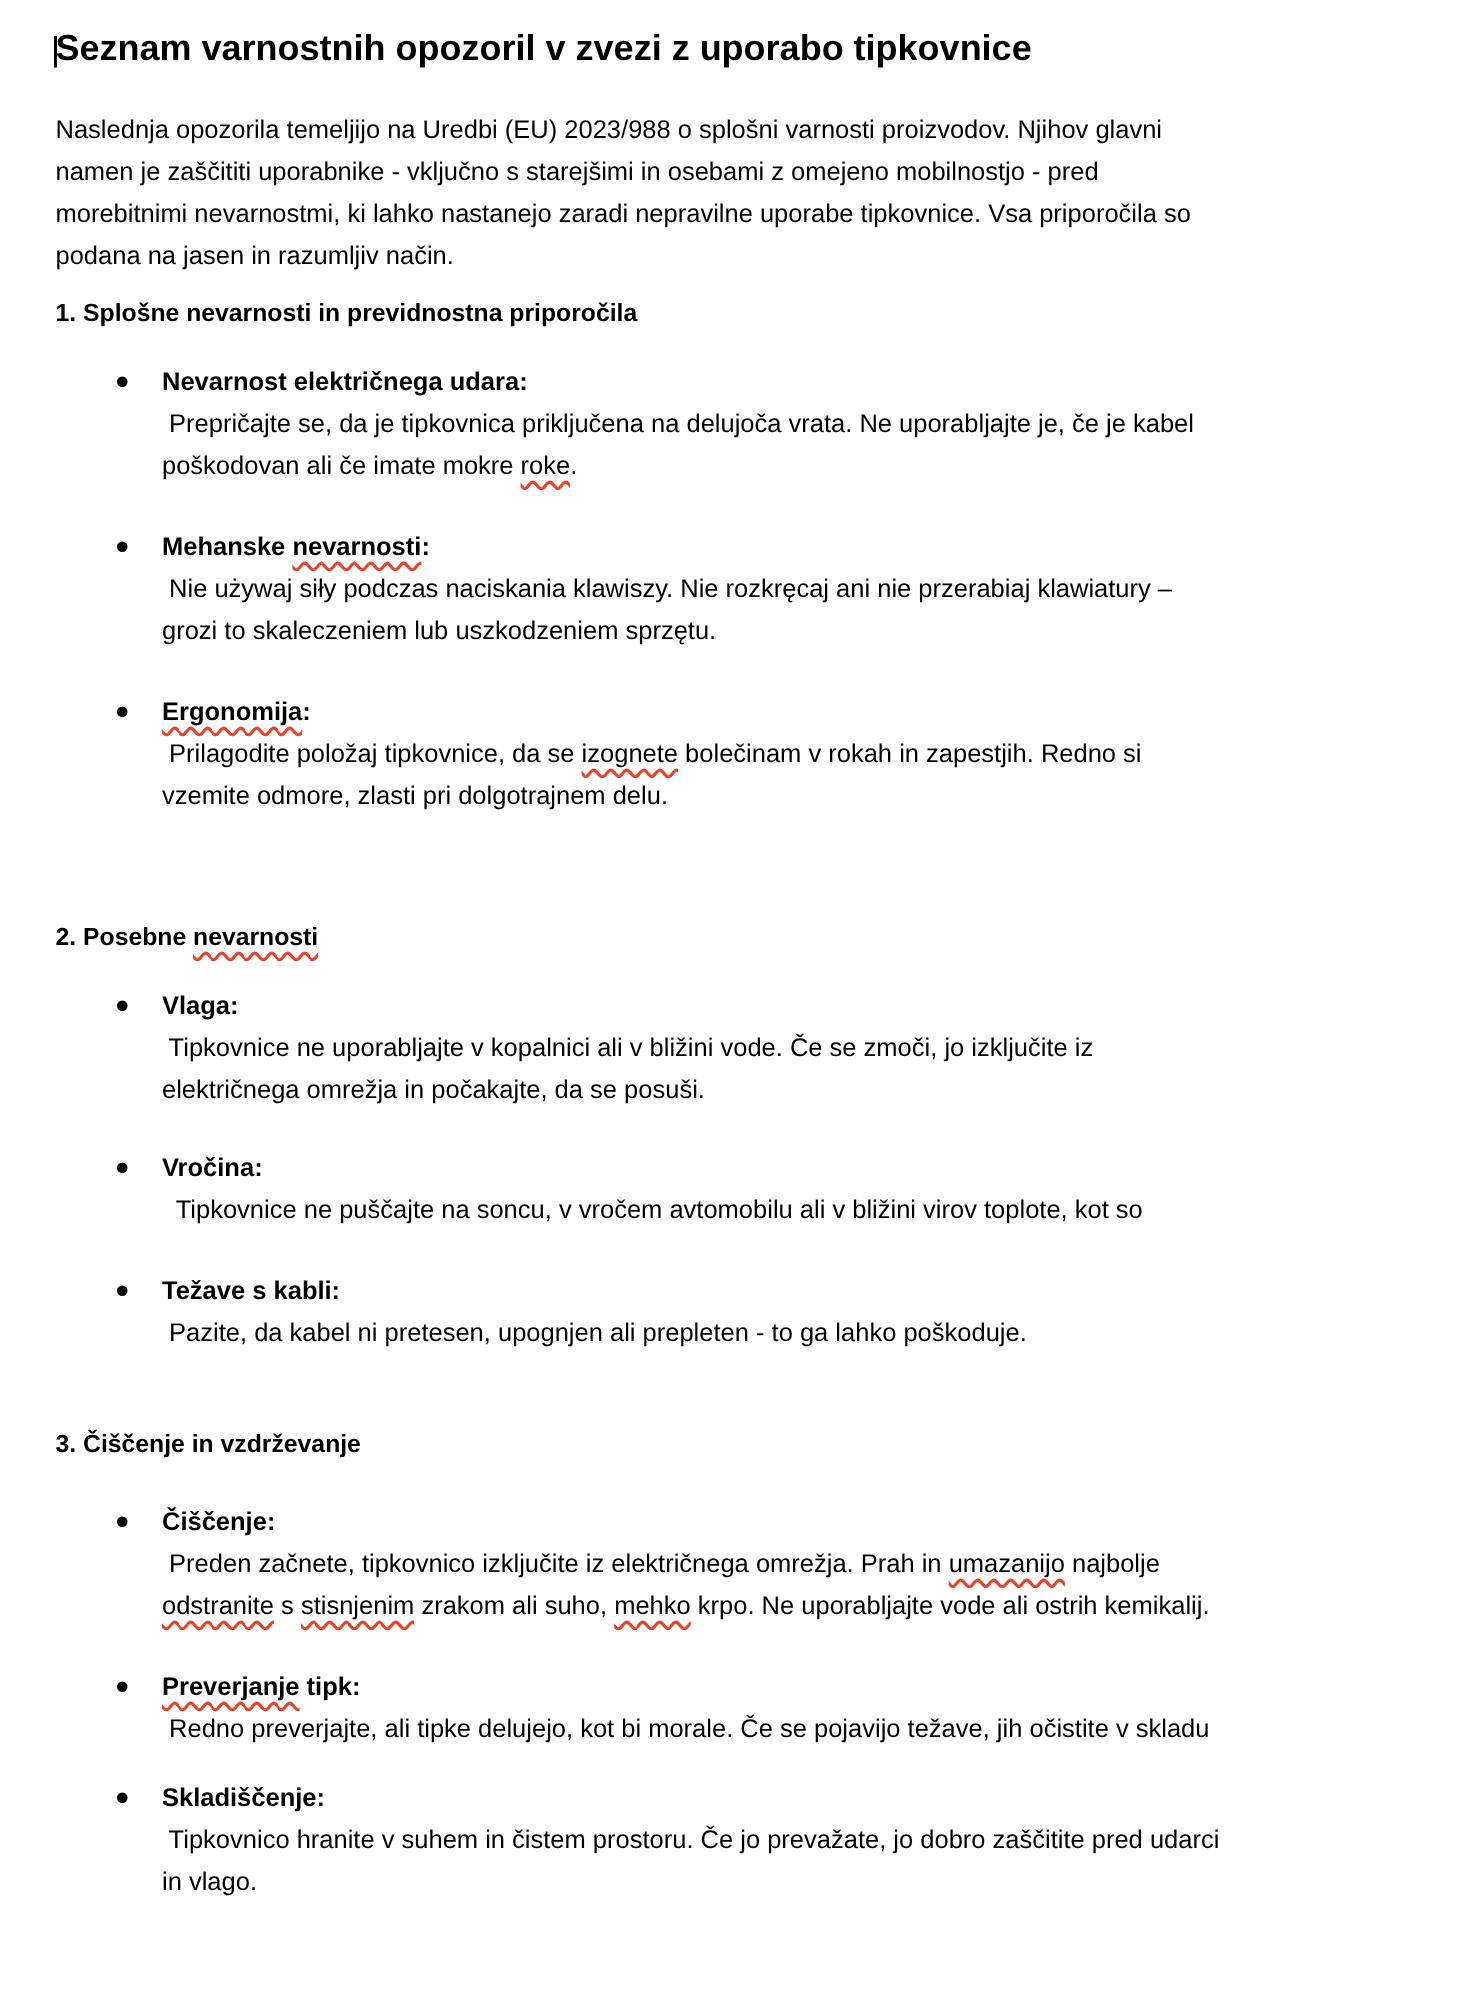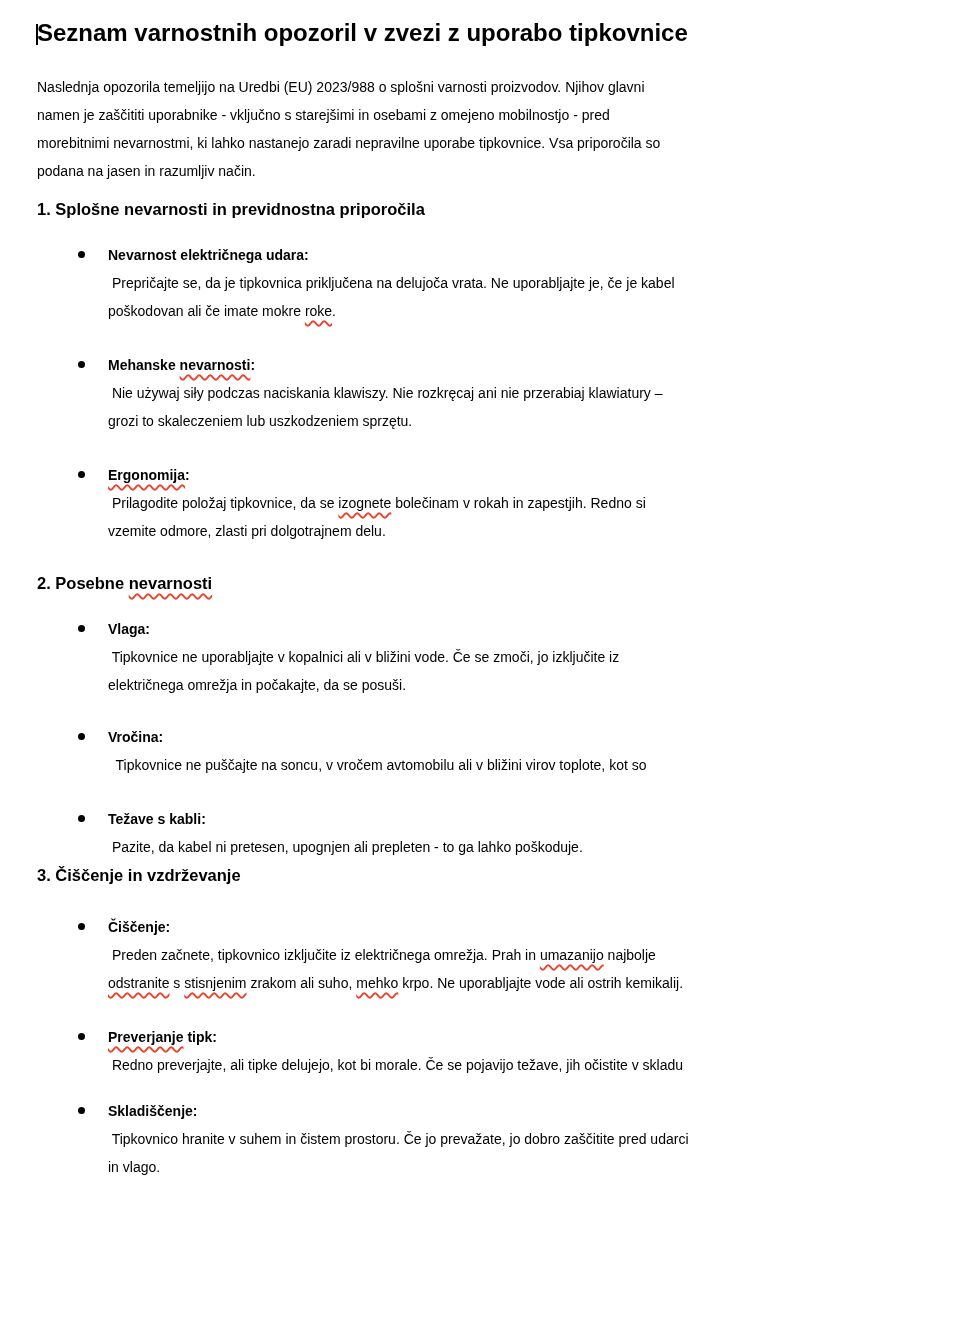--- a/index.html
+++ b/index.html
@@ -25,35 +25,35 @@
     background: #000000;
   }
   .title {
     padding-top: 18px;
     font-size: 24px;
     font-weight: 700;
     line-height: 29px;
     white-space: pre;
   }
   .line {
-    font-size: 14px;
+    font-size: 17px;
     line-height: 28px;
     white-space: pre;
   }
   .intro { margin-top: 26px; }
   .sec {
     margin: 0;
     font-size: 16.5px;
     font-weight: 700;
     line-height: 28px;
     white-space: pre;
   }
   .sec1 { margin-top: 10px; }
-  .sec2 { margin-top: 24px; }
-  .sec3 { }
+  .sec2 { margin-top: 66px; }
+  .sec3 { margin-top: 46px; }
   .item { position: relative; padding-left: 71px; }
   .mt18 { margin-top: 18px; }
   .mt20 { margin-top: 18px; }
   .mt24 { margin-top: 24px; }
   .mt26 { margin-top: 26px; }
   .dot {
     position: absolute;
     left: 41px; top: 10px;
     width: 7px; height: 7px;
     border-radius: 50%;

